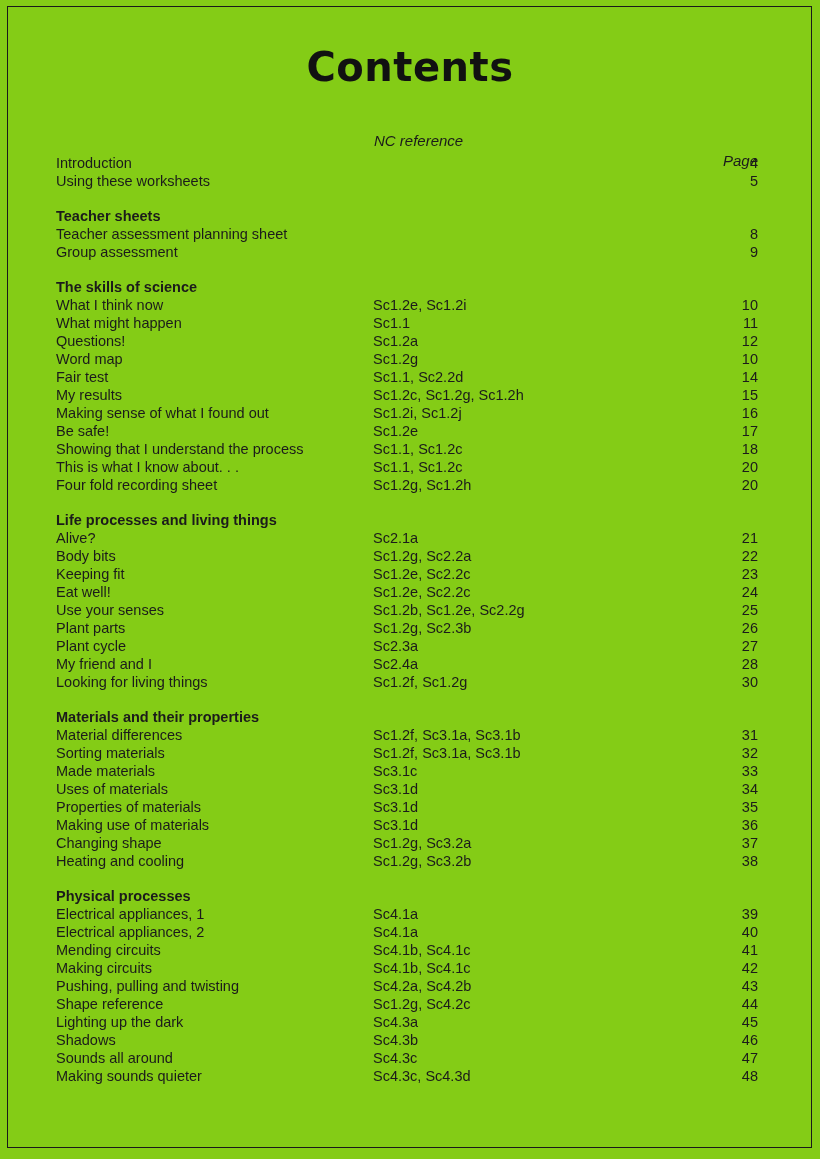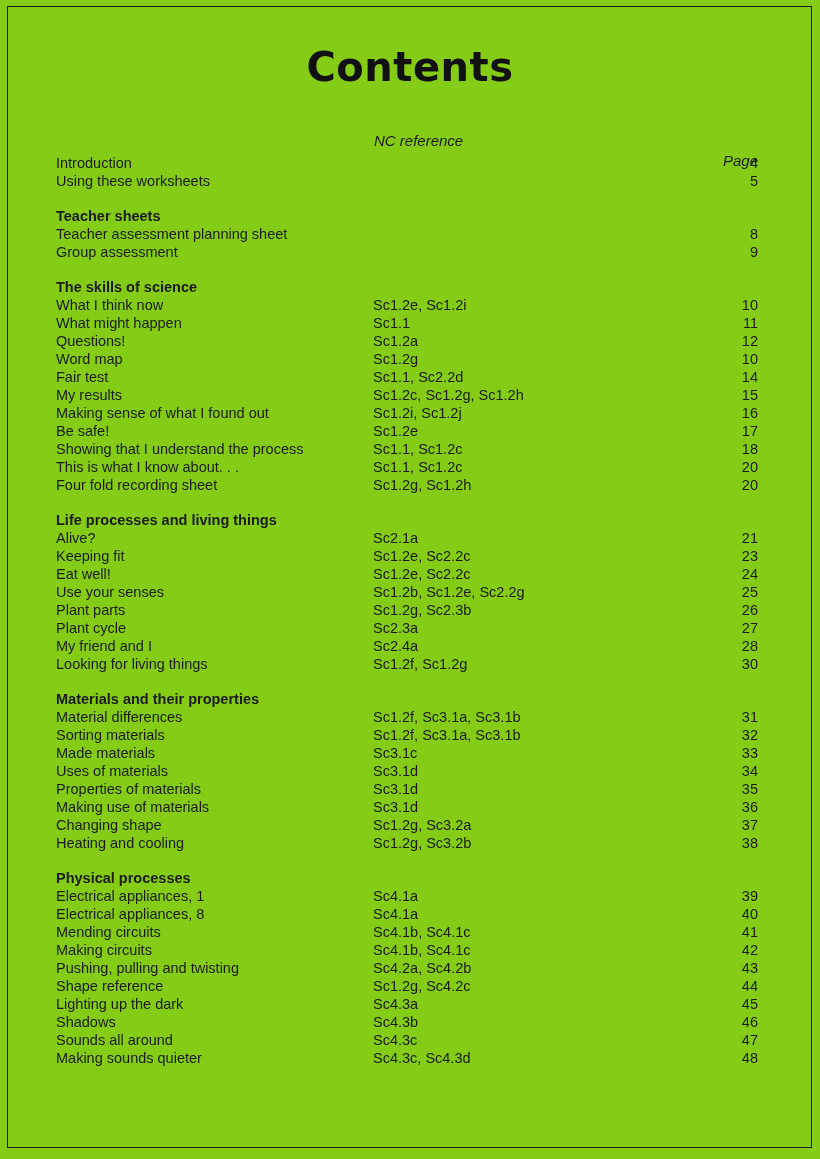--- a/index.html
+++ b/index.html
@@ -202,20 +202,25 @@
     <div>
       <div class="row section">
         <span class="c-title">Life processes and living things</span>
       </div>
       <div class="row">
         <span class="c-title">Alive?</span>
         <span class="c-nc">Sc2.1a</span>
         <span class="c-page">21</span>
       </div>
       <div class="row">
+        <span class="c-title">Body bits</span>
+        <span class="c-nc">Sc1.2g, Sc2.2a</span>
+        <span class="c-page">22</span>
+      </div>
+      <div class="row">
         <span class="c-title">Keeping fit</span>
         <span class="c-nc">Sc1.2e, Sc2.2c</span>
         <span class="c-page">23</span>
       </div>
       <div class="row">
         <span class="c-title">Eat well!</span>
         <span class="c-nc">Sc1.2e, Sc2.2c</span>
         <span class="c-page">24</span>
       </div>
       <div class="row">
@@ -298,21 +303,21 @@
     <div>
       <div class="row section">
         <span class="c-title">Physical processes</span>
       </div>
       <div class="row">
         <span class="c-title">Electrical appliances, 1</span>
         <span class="c-nc">Sc4.1a</span>
         <span class="c-page">39</span>
       </div>
       <div class="row">
-        <span class="c-title">Electrical appliances, 8</span>
+        <span class="c-title">Electrical appliances, 2</span>
         <span class="c-nc">Sc4.1a</span>
         <span class="c-page">40</span>
       </div>
       <div class="row">
         <span class="c-title">Mending circuits</span>
         <span class="c-nc">Sc4.1b, Sc4.1c</span>
         <span class="c-page">41</span>
       </div>
       <div class="row">
         <span class="c-title">Making circuits</span>

